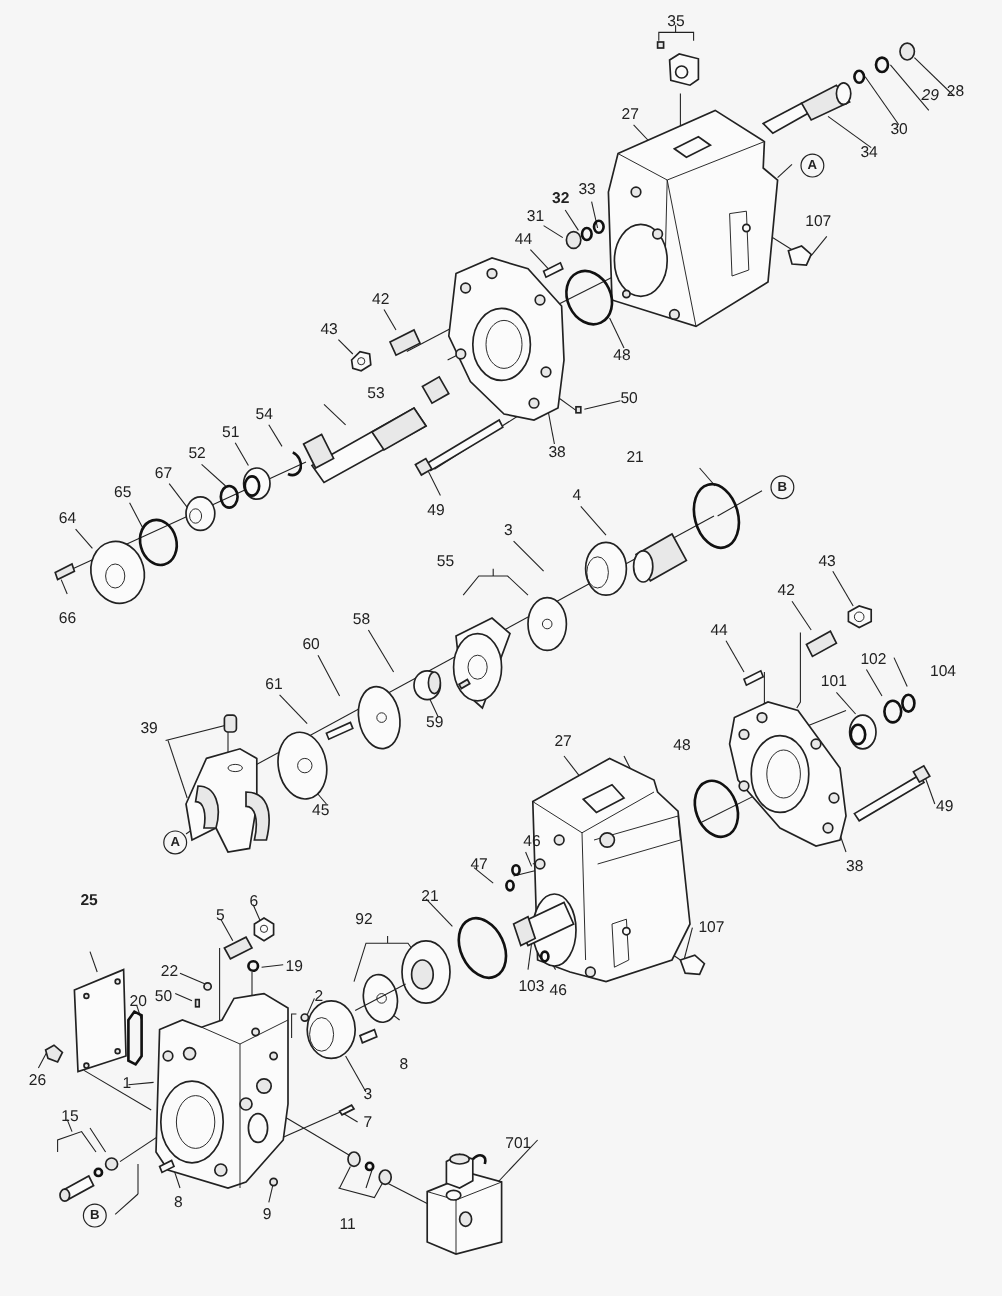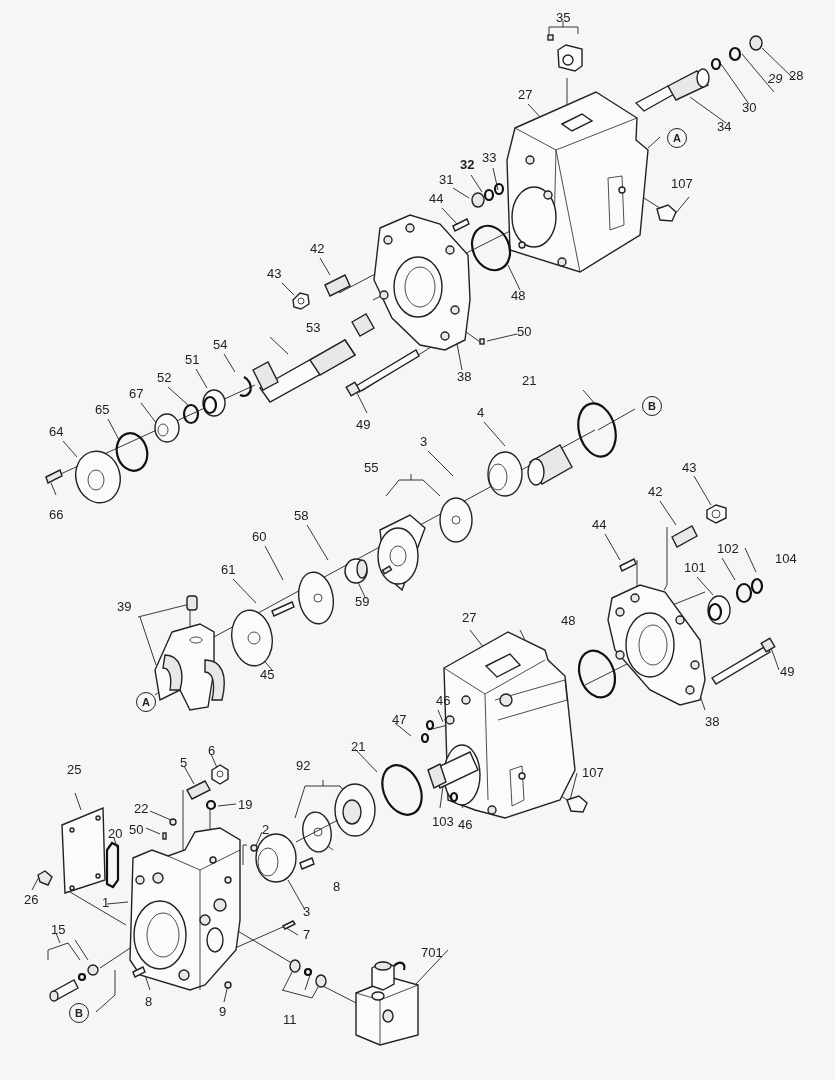--- a/index.html
+++ b/index.html
@@ -406,21 +406,21 @@
 <span class="lbl" style="left:351px;top:740px;">21</span>
 <span class="lbl" style="left:296px;top:759px;">92</span>
 <span class="lbl" style="left:582px;top:766px;">107</span>
 <span class="lbl" style="left:432px;top:815px;">103</span>
 <span class="lbl" style="left:458px;top:818px;">46</span>
 <span class="lbl" style="left:333px;top:880px;">8</span>
 <span class="lbl" style="left:303px;top:905px;">3</span>
 <span class="lbl" style="left:208px;top:744px;">6</span>
 <span class="lbl" style="left:180px;top:756px;">5</span>
 <span class="lbl" style="left:238px;top:798px;">19</span>
-<span class="lbl" style="left:67px;top:763px;">25</span>
+<span class="lbl" style="left:67px;top:743px;font-weight:bold;">25</span>
 <span class="lbl" style="left:134px;top:802px;">22</span>
 <span class="lbl" style="left:129px;top:823px;">50</span>
 <span class="lbl" style="left:108px;top:827px;">20</span>
 <span class="lbl" style="left:262px;top:823px;">2</span>
 <span class="lbl" style="left:24px;top:893px;">26</span>
 <span class="lbl" style="left:102px;top:896px;">1</span>
 <span class="lbl" style="left:51px;top:923px;">15</span>
 <span class="lbl" style="left:303px;top:928px;">7</span>
 <span class="lbl" style="left:145px;top:995px;">8</span>
 <span class="lbl" style="left:219px;top:1005px;">9</span>

